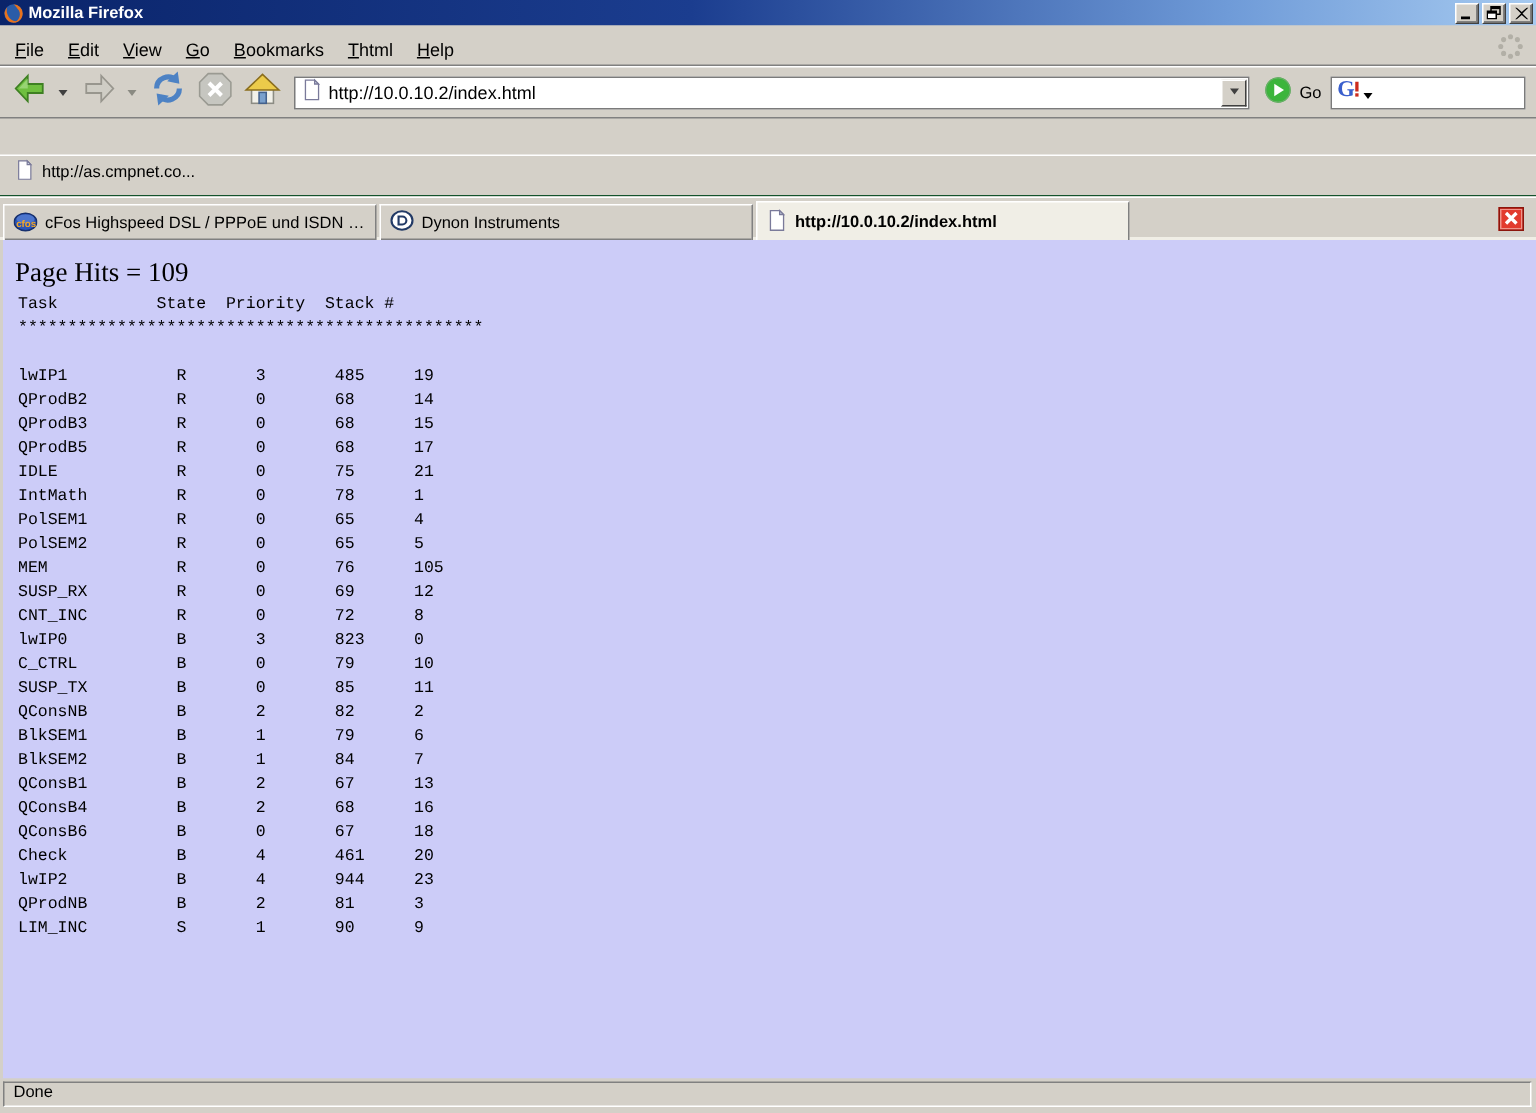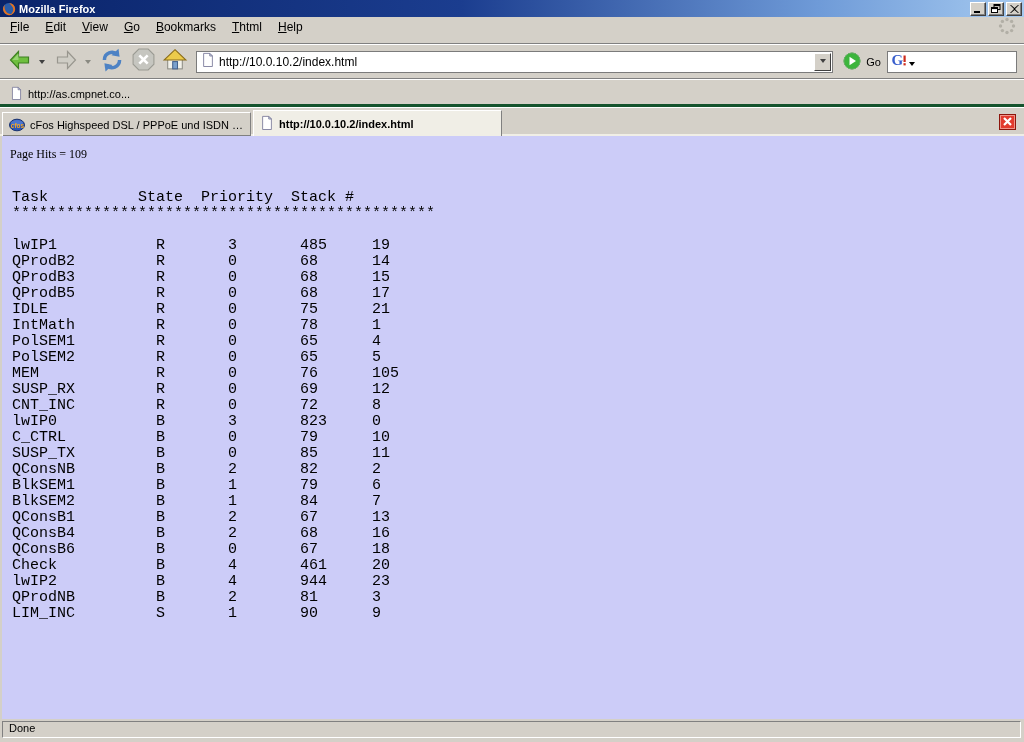--- a/index.html
+++ b/index.html
@@ -25,21 +25,21 @@
     border:1px solid; border-color:#ffffff #404040 #404040 #ffffff;
     box-shadow:inset -1px -1px 0 #808080;
     display:flex; align-items:center; justify-content:center;
   }
   .win-btn svg { display:block; }
 
   
   .menubar {
     height:27px; flex:0 0 27px; background:#d4d0c8;
     border-bottom:1px solid #808080;
-    display:flex; align-items:flex-start; padding:0 2px; font-size:12px; color:#000;
+    display:flex; align-items:flex-end; padding:0 2px; font-size:12px; color:#000;
   }
   .menu-item { padding:3px 8px; cursor:default; }
   .accel { text-decoration:underline; }
   .throbber { margin-left:auto; margin-right:6px; }
 
   
   .navbar {
     height:35px; flex:0 0 35px; background:#d4d0c8;
     border-top:1px solid #ffffff; border-bottom:1px solid #808080;
     display:flex; align-items:center; padding:0 5px; gap:2px;
@@ -71,22 +71,22 @@
   }
   .searchbox input {
     flex:1; border:none; outline:none; font-size:12px; background:transparent;
     font-family:"Liberation Sans",sans-serif;
   }
   .search-drop { width:0; height:0; border:3px solid transparent; border-top:4px solid #000; margin-top:8px; }
 
   
   .bookmarksbar {
     height:28px; flex:0 0 28px; background:#d4d0c8;
-    border-top:1px solid #ffffff; border-bottom:3px solid #14532d;
-    display:flex; align-items:flex-end; padding:0 6px; font-size:11px;
+    border-top:1px solid #ffffff; border-bottom:1px solid #14532d;
+    display:flex; align-items:flex-start; padding:0 6px; font-size:11px;margin-top:24px;
   }
   .bookmark-item { display:flex; align-items:center; gap:5px; padding:2px 4px; }
 
   
   .tabbar {
     height:29px; flex:0 0 29px; background:#d4d0c8;
     border-top:1px solid #ffffff;
     display:flex; align-items:flex-end; padding:3px 4px 0 2px; position:relative;
   }
   .tabbar::after {
@@ -109,24 +109,24 @@
     background:#e23b2e; border:1px solid #8c150c;
     box-shadow:inset 0 0 0 1px #f0948a;
     display:flex; align-items:center; justify-content:center;
   }
 
   
   .content {
     flex:1; background:#ccccf8; border-left:2px solid #d4d0c8;
     padding:6px 8px; overflow:hidden; color:#000;
   }
-  .page-hits { font-family:"Liberation Serif", serif; font-size:12px; margin:5px 0 28px 0; }
+  .page-hits { font-family:"Liberation Serif", serif; font-size:18px; margin:5px 0 3px 0; }
   .task-table {
     font-family:"Liberation Mono","DejaVu Sans Mono",monospace;
-    font-size:15px; line-height:16px; margin:0 0 0 2px; white-space:pre;
+    font-size:11px; line-height:16px; margin:0 0 0 2px; white-space:pre;
   }
 
   
   .statusbar {
     height:23px; flex:0 0 23px; background:#d4d0c8; padding:2px 3px 4px 2px;
   }
   .status-panel {
     height:100%; border:1px solid; border-color:#808080 #ffffff #ffffff #808080;
     display:flex; align-items:flex-start; padding:0 6px; font-size:11px; color:#000;
   }
@@ -286,20 +286,30 @@
   <div class="tabbar">
     <span class="tab">
       <span>
         <svg width="16" height="16" viewBox="0 0 16 16">
           <ellipse cx="8" cy="9" rx="7.5" ry="5.8" fill="#2a55b8" stroke="#17306e"></ellipse>
           <ellipse cx="8" cy="7" rx="6" ry="3" fill="#5b83d6" opacity="0.7"></ellipse>
           <text x="1.8" y="12" font-family="Liberation Sans, sans-serif" font-size="6.5" font-weight="bold" fill="#f5a623">cfos</text>
         </svg>
       </span>
       <span class="tab-label">cFos Highspeed DSL / PPPoE und ISDN CAP...</span>
+    </span>
+    <span class="tab">
+      <span>
+        <svg width="16" height="16" viewBox="0 0 16 16">
+          <ellipse cx="8" cy="8" rx="7" ry="6.2" fill="#ffffff" stroke="#223a66" stroke-width="1.4"></ellipse>
+          <path d="M5 4.6h3.2a3.4 3.4 0 0 1 0 6.8H5z" fill="#223a66"></path>
+          <path d="M6.4 6v4h1.8a2 2 0 0 0 0-4z" fill="#ffffff"></path>
+        </svg>
+      </span>
+      <span class="tab-label">Dynon Instruments</span>
     </span>
     <span class="tab active">
       <span>
         <svg width="14" height="15" viewBox="0 0 16 16">
           <path d="M3 1h7l3 3v12H3z" fill="#ffffff" stroke="#7a7a9a"></path>
           <path d="M10 1v3h3z" fill="#d8e4f0" stroke="#7a7a9a"></path>
         </svg>
       </span>
       <span class="tab-label">http://10.0.10.2/index.html</span>
     </span>

